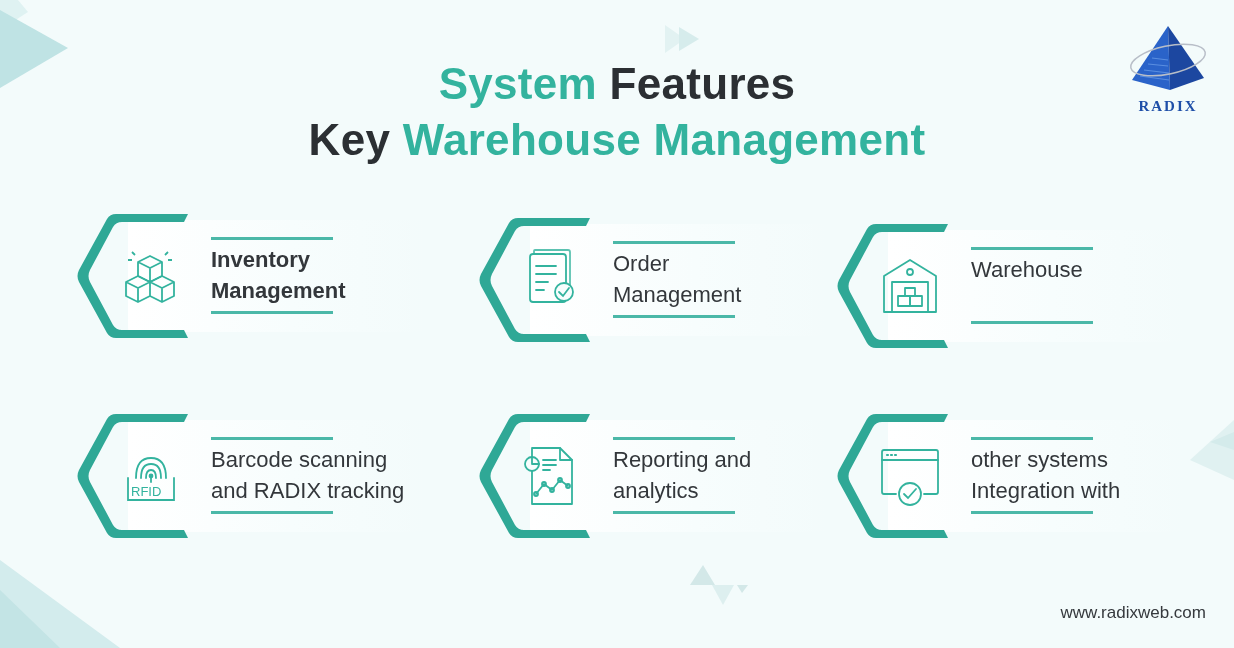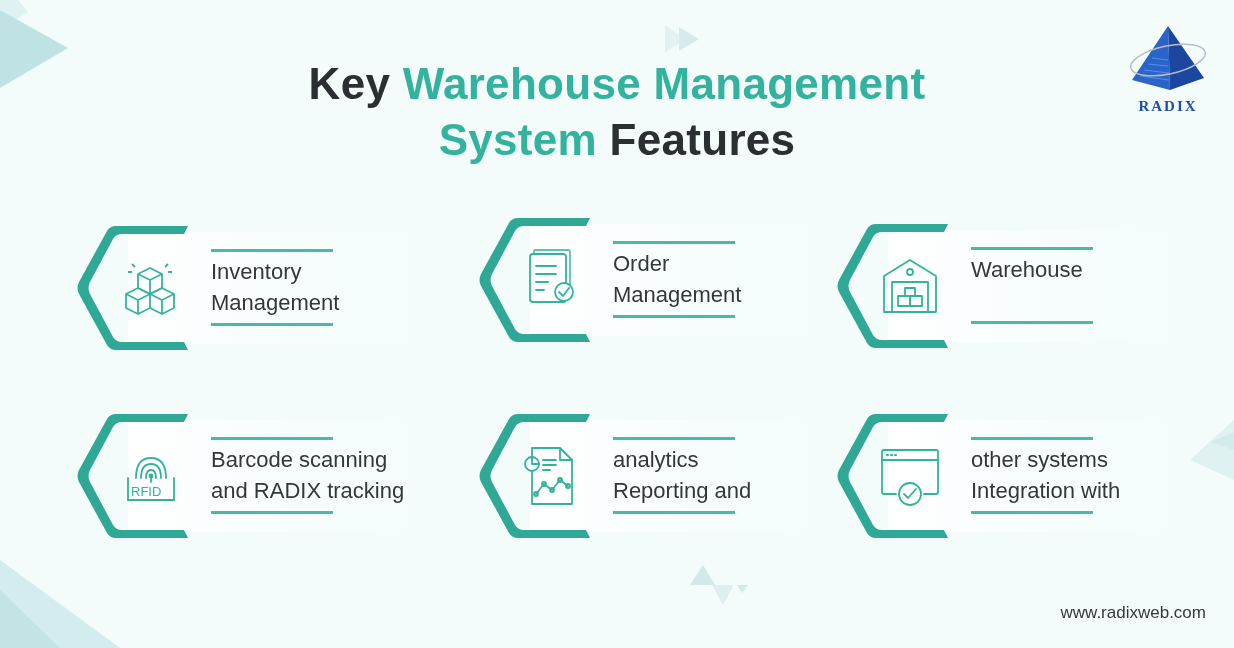--- a/index.html
+++ b/index.html
@@ -60,45 +60,45 @@
   <polygon points="22,20 44,20 33,40" fill="#ddefef"></polygon>
   <polygon points="47,20 58,20 52,28" fill="#d3e8e8"></polygon>
 </svg>
 <svg class="deco" style="left:1190px;top:420px" width="44" height="80" viewBox="0 0 44 80">
   <polygon points="44,0 44,60 0,40" fill="#e0f1f1"></polygon>
   <polygon points="44,12 20,22 44,30" fill="#d4ebeb"></polygon>
 </svg>
 
 <div class="title">
   <div>
+    <span class="accent">System</span>
+    <span>Features</span>
+  </div>
+  <div>
     <span>Key</span>
     <span class="accent">Warehouse Management</span>
-  </div>
-  <div>
-    <span class="accent">System</span>
-    <span>Features</span>
   </div>
 </div>
 
 <div class="logo">
   <svg width="100" height="76" viewBox="0 0 100 76">
     <polygon points="50,4 14,58 52,68" fill="#2a63c9"></polygon>
     <polygon points="50,4 52,68 86,56" fill="#1c47a0"></polygon>
     <g stroke="#5a8ee0" stroke-width="1.2">
       <line x1="34" y1="36" x2="50" y2="38"></line>
       <line x1="30" y1="42" x2="50" y2="44"></line>
       <line x1="26" y1="48" x2="51" y2="51"></line>
       <line x1="22" y1="54" x2="51" y2="58"></line>
     </g>
     <ellipse cx="50" cy="38" rx="38" ry="14" fill="none" stroke="#b8bec8" stroke-width="1.5" transform="rotate(-12 50 38)"></ellipse>
   </svg>
   <div class="logo-text">RADIX</div>
 </div>
 
-<div class="card" style="left:76px;top:224px;">
+<div class="card" style="left:76px;top:212px;font-weight:bold;">
   <div class="panel"></div>
   <svg class="hex" width="120" height="128" viewBox="0 0 120 128">
     <path d="M112,2 L40,2 Q34,2 31,7 L3,58 Q0,64 3,70 L31,121 Q34,126 40,126 L112,126 L108,118 L46,118 Q40,118 37,113 L14,70 Q11,64 14,58 L37,15 Q40,10 46,10 L108,10 Z" fill="#2fa896"></path>
   </svg>
   <svg class="icon" viewBox="0 0 68 68" fill="none" stroke="#33b39e" stroke-width="1.8" stroke-linejoin="round">
     <path d="M34,14 L46,20 L34,26 L22,20 Z M22,20 L22,34 L34,40 L46,34 L46,20 M34,26 L34,40"></path>
     <path d="M22,34 L34,40 L22,46 L10,40 Z M10,40 L10,54 L22,60 L34,54 L34,40 M22,46 L22,60"></path>
     <path d="M46,34 L58,40 L46,46 L34,40 Z M34,54 L46,60 L58,54 L58,40 M46,46 L46,60"></path>
     <path d="M16,10 L19,13 M12,18 L16,18 M52,10 L49,13 M56,18 L52,18"></path>
   </svg>
@@ -185,22 +185,22 @@
     <path d="M25,18 L38,18 M25,23 L38,23 M25,28 L32,28"></path>
     <path d="M18,52 L26,42 L34,48 L42,38 L50,44"></path>
     <circle cx="18" cy="52" r="2"></circle>
       <circle cx="26" cy="42" r="2"></circle>
       <circle cx="34" cy="48" r="2"></circle>
       <circle cx="42" cy="38" r="2"></circle>
       <circle cx="50" cy="44" r="2"></circle>
   </svg>
   <div class="rule top"></div>
   <div class="label">
+    <div>Reporting and</div>
     <div>analytics</div>
-    <div>Reporting and</div>
   </div>
   <div class="rule bottom"></div>
 </div>
 
 <div class="card" style="left:836px;top:412px;">
   <div class="panel"></div>
   <svg class="hex" width="120" height="128" viewBox="0 0 120 128">
     <path d="M112,2 L40,2 Q34,2 31,7 L3,58 Q0,64 3,70 L31,121 Q34,126 40,126 L112,126 L108,118 L46,118 Q40,118 37,113 L14,70 Q11,64 14,58 L37,15 Q40,10 46,10 L108,10 Z" fill="#2fa896"></path>
   </svg>
   <svg class="icon" viewBox="0 0 68 68" fill="none" stroke="#33b39e" stroke-width="1.8" stroke-linecap="round">

